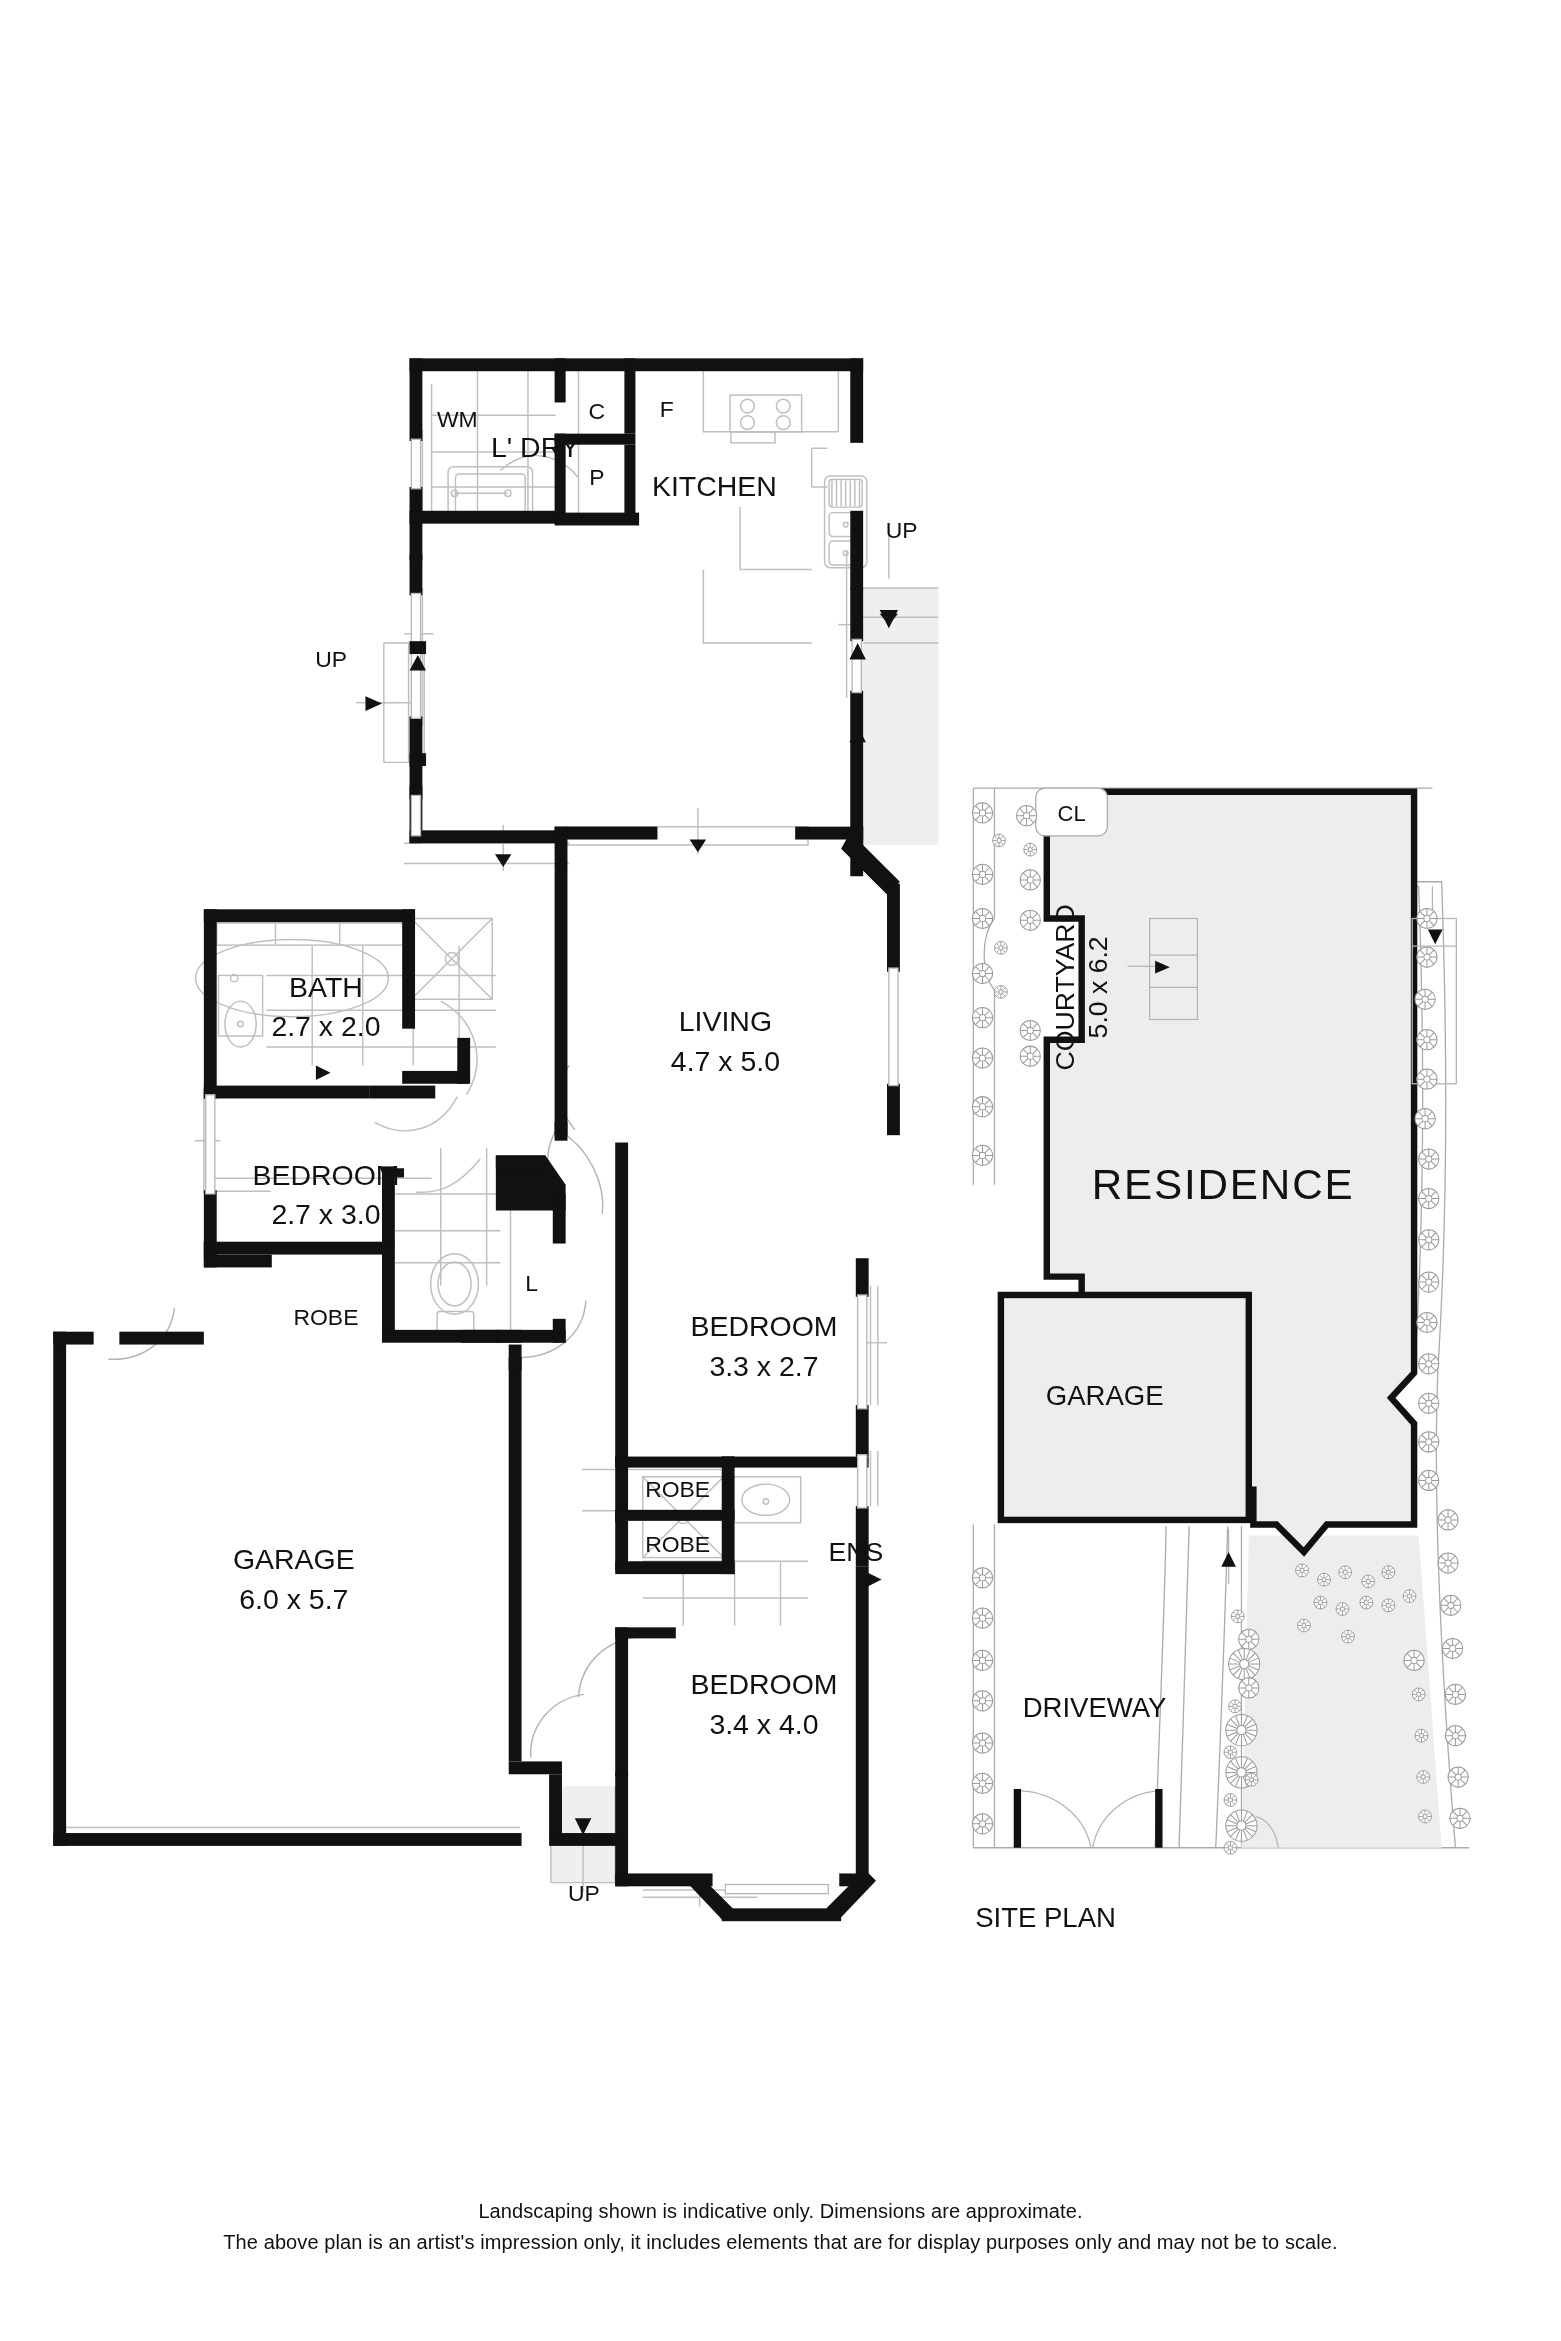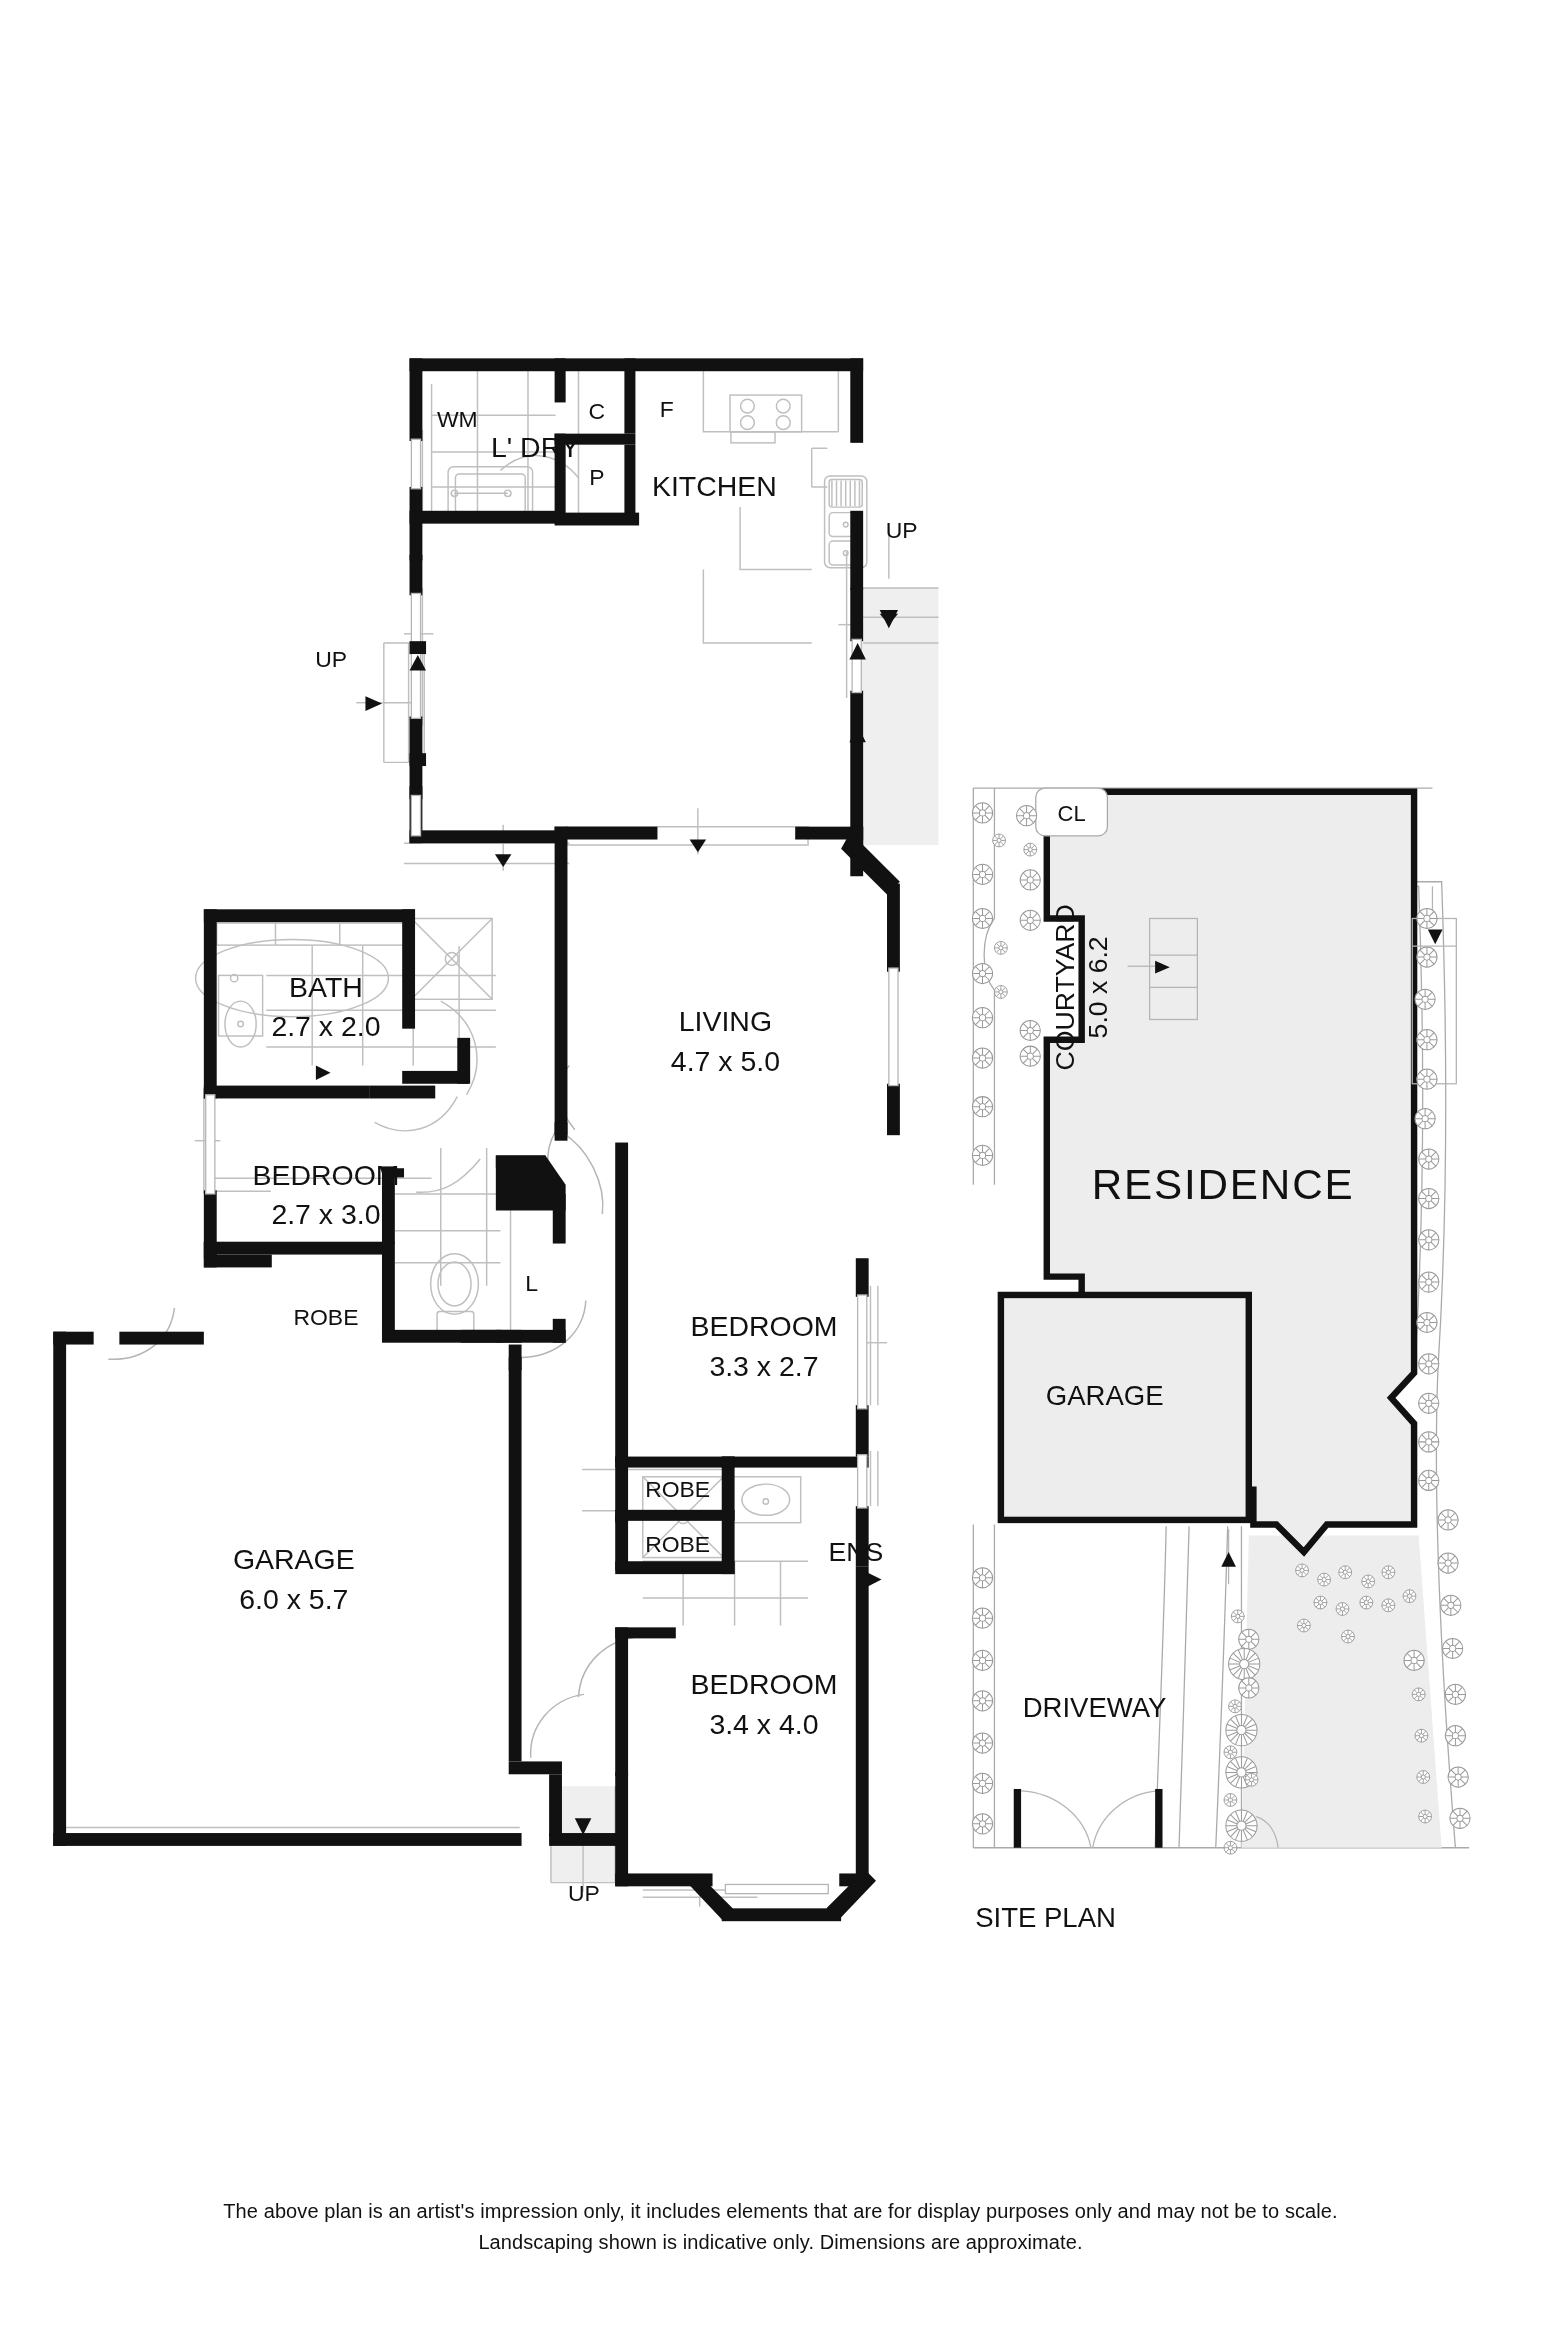--- a/index.html
+++ b/index.html
@@ -481,16 +481,16 @@
       <text x="1332" y="1305" font-size="46" text-anchor="middle" letter-spacing="2">RESIDENCE</text>
       <text x="1203" y="1530" font-size="30" text-anchor="middle">GARAGE</text>
       <text x="1192" y="1870" font-size="30" text-anchor="middle">DRIVEWAY</text>
       <text x="1062" y="2098" font-size="30" text-anchor="start">SITE PLAN</text>
     </g>
   </g>
 </svg>
 </div>
 
 <div class="disclaimer">
+  <div>Landscaping shown is indicative only. Dimensions are approximate.</div>
   <div>The above plan is an artist's impression only, it includes elements that are for display purposes only and may not be to scale.</div>
-  <div>Landscaping shown is indicative only. Dimensions are approximate.</div>
 </div>
 
 
 </body></html>

